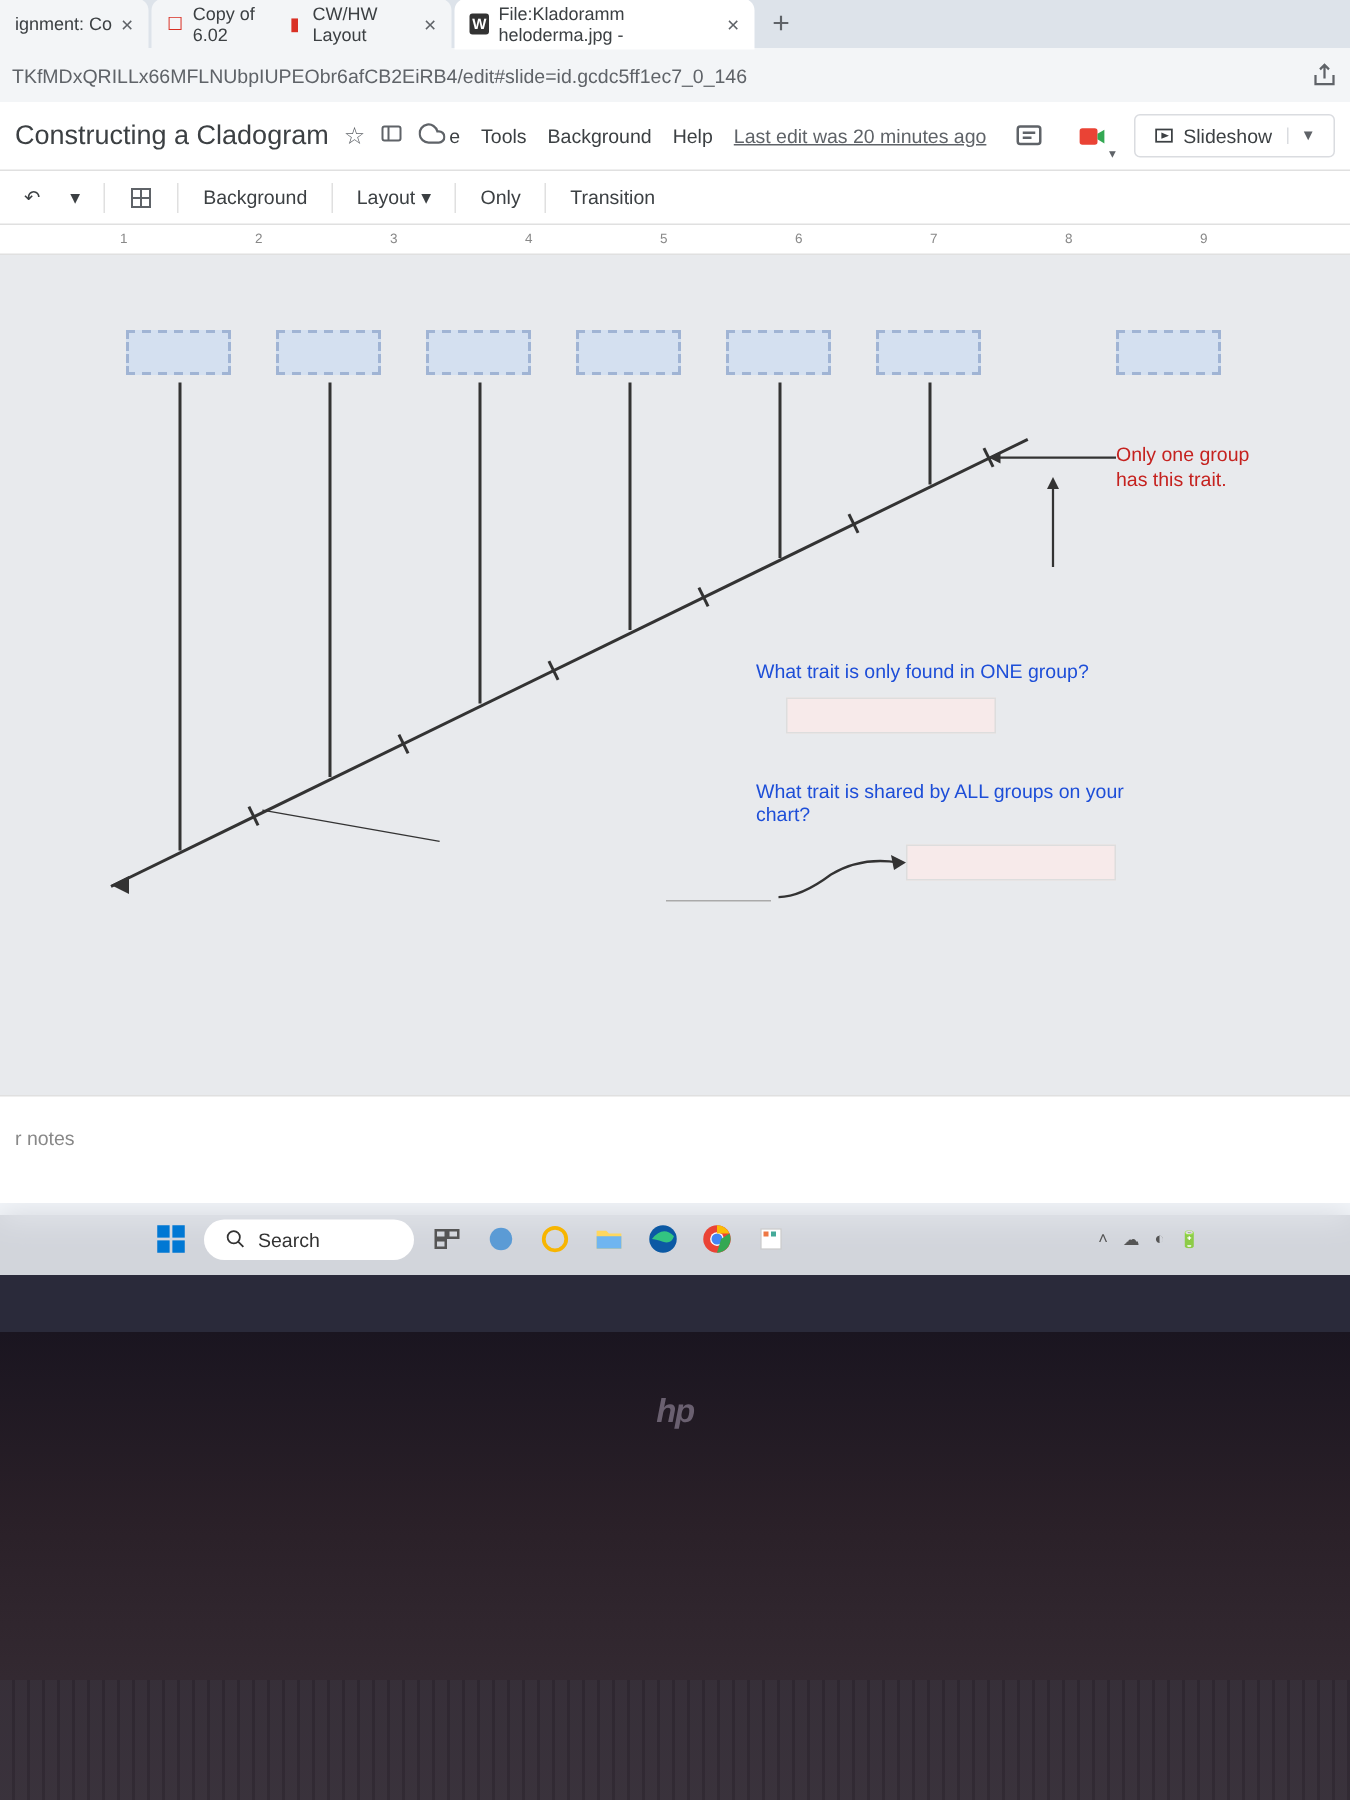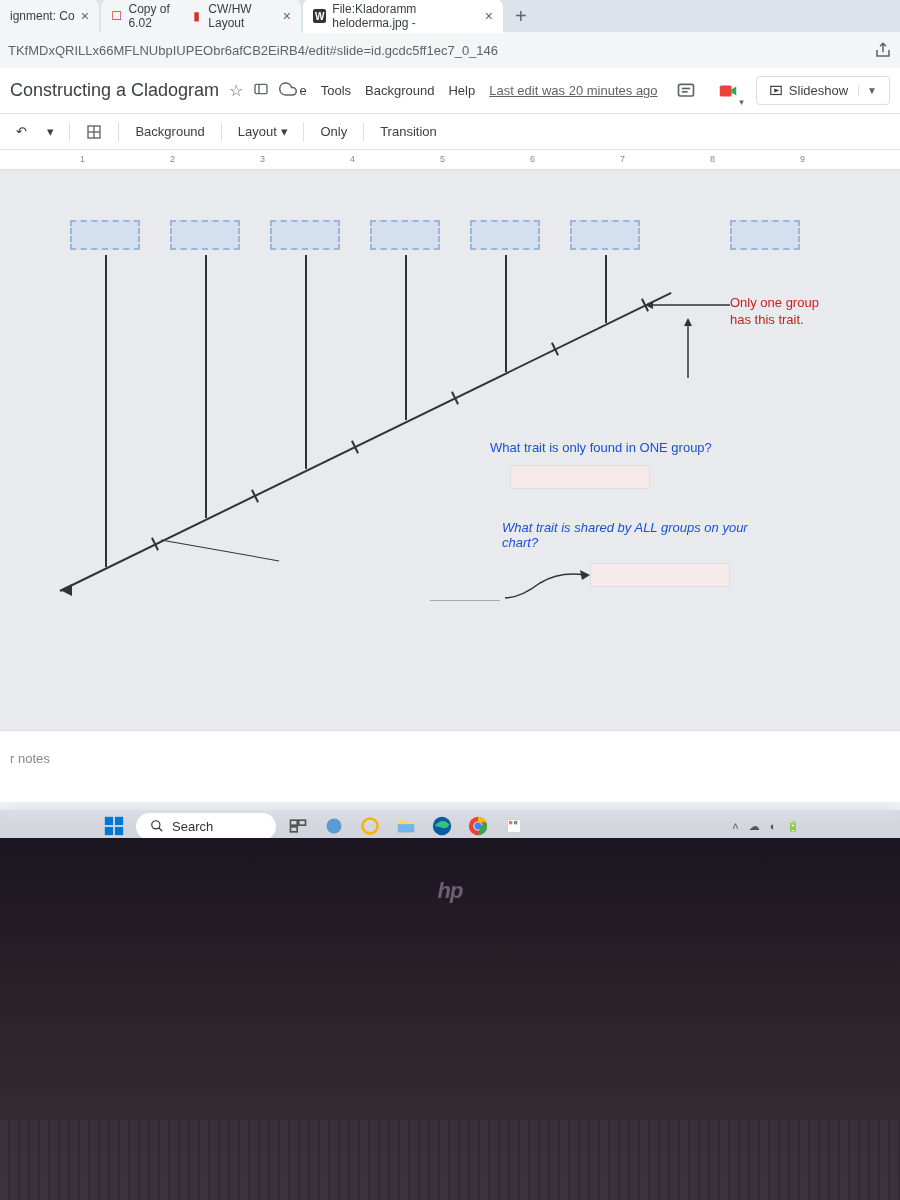--- a/index.html
+++ b/index.html
@@ -39,21 +39,21 @@
   
   .toolbar { background: #fff; height: 36px; display: flex; align-items: center; gap: 4px; padding: 0 8px; border-bottom: 1px solid #e0e0e0; font-size: 13px; color: #3c4043; }
   .tool-btn { padding: 4px 8px; cursor: pointer; display: flex; align-items: center; gap: 4px; }
   .tool-sep { width: 1px; height: 20px; background: #e0e0e0; margin: 0 4px; }
   
   
   .ruler { background: #fff; height: 20px; position: relative; font-size: 9px; color: #888; border-bottom: 1px solid #e0e0e0; overflow: hidden; }
   .ruler-mark { position: absolute; top: 4px; }
   
   
-  .canvas-area { background: #e8eaed; height: 560px; position: relative; padding: 20px 30px; }
+  .canvas-area { background: #e8eaed; height: 560px; position: relative; padding: 20px 44px; }
   .slide-content { background: transparent; width: 100%; height: 100%; position: relative; }
   
   
   .taxon-box { position: absolute; border: 2px dashed #a0b4d4; background: #d4e0f0; width: 70px; height: 30px; top: 30px; }
   .diagonal-line { position: absolute; border-top: 2px solid #333; transform-origin: left center; }
   .vert-line { position: absolute; border-left: 2px solid #333; }
   .tick { position: absolute; width: 14px; height: 2px; background: #333; }
   
   .annotation { position: absolute; font-size: 12px; font-style: italic; color: #555; line-height: 1.3; }
   .annotation.red { color: #c5221f; font-size: 13px; font-style: normal; }
@@ -64,21 +64,21 @@
   
   .notes-area { background: #fff; height: 80px; border-top: 1px solid #e0e0e0; padding: 20px 10px; font-size: 13px; color: #888; }
   
   
   .taskbar { position: absolute; bottom: 350px; left: 0; right: 0; height: 48px; background: rgba(240,243,248,0.85); backdrop-filter: blur(10px); display: flex; align-items: center; padding: 0 100px; gap: 8px; }
   .search-pill { background: #fff; border-radius: 20px; padding: 6px 14px; display: flex; align-items: center; gap: 8px; font-size: 13px; color: #333; width: 140px; }
   .task-icon { width: 28px; height: 28px; border-radius: 4px; display: flex; align-items: center; justify-content: center; cursor: pointer; }
   .tray { margin-left: auto; display: flex; gap: 10px; align-items: center; color: #555; font-size: 11px; }
   
   
-  .bezel { position: absolute; bottom: 0; left: 0; right: 0; height: 362px; background: linear-gradient(#1a1520, #2a2028 40%, #3a3038); }
+  .bezel { position: absolute; bottom: 0; left: 0; right: 0; height: 312px; background: linear-gradient(#1a1520, #2a2028 40%, #3a3038); }
   .hp-logo { position: absolute; top: 40px; left: 50%; transform: translateX(-50%); color: #6a6070; font-size: 22px; font-style: italic; font-weight: bold; letter-spacing: -1px; }
   .kb-hint { position: absolute; bottom: 0; left: 0; right: 0; height: 80px; background: repeating-linear-gradient(90deg, #3a3540 0, #3a3540 8px, #2a2530 8px, #2a2530 10px); opacity: 0.5; }
 </style>
 </head>
 <body>
 
 <div class="browser-tabs">
   <div class="tab" style="border-radius:0 8px 0 0;">
     <span>ignment: Co</span>
     <span class="tab-close">×</span>
@@ -234,21 +234,21 @@
 
     <svg class="arrow-svg" style="left:30px; top:392px; width:40px; height:16px;">
       <polygon points="0,8 12,2 12,14" fill="#333"></polygon>
     </svg>
 
     <div style="position:absolute; left:130px; top:360px; width:120px; border-top:1.5px solid #333; transform:rotate(10deg);"></div>
 
     <div class="q-label" style="left:460px; top:250px;">What trait is only found in ONE group?</div>
     <div class="answer-box" style="left:480px; top:275px;"></div>
 
-    <div class="q-label" style="left:472px; top:330px; width:370px; white-space:pre-line;font-style:italic;">What trait is shared by ALL groups on your
+    <div class="q-label" style="left:460px; top:330px; width:370px; white-space:pre-line;">What trait is shared by ALL groups on your
 chart?</div>
     <div class="answer-box" style="left:560px; top:373px;"></div>
 
     <svg class="arrow-svg" style="left:470px; top:373px; width:90px; height:40px;">
       <path d="M5 35 Q 20 35 40 20 Q 60 8 85 12" fill="none" stroke="#333" stroke-width="1.5"></path>
       <polygon points="90,12 80,7 82,17" fill="#333"></polygon>
     </svg>
 
     <div style="position:absolute; left:400px; top:410px; width:70px; border-top:1px solid #aaa;"></div>
   </div>

